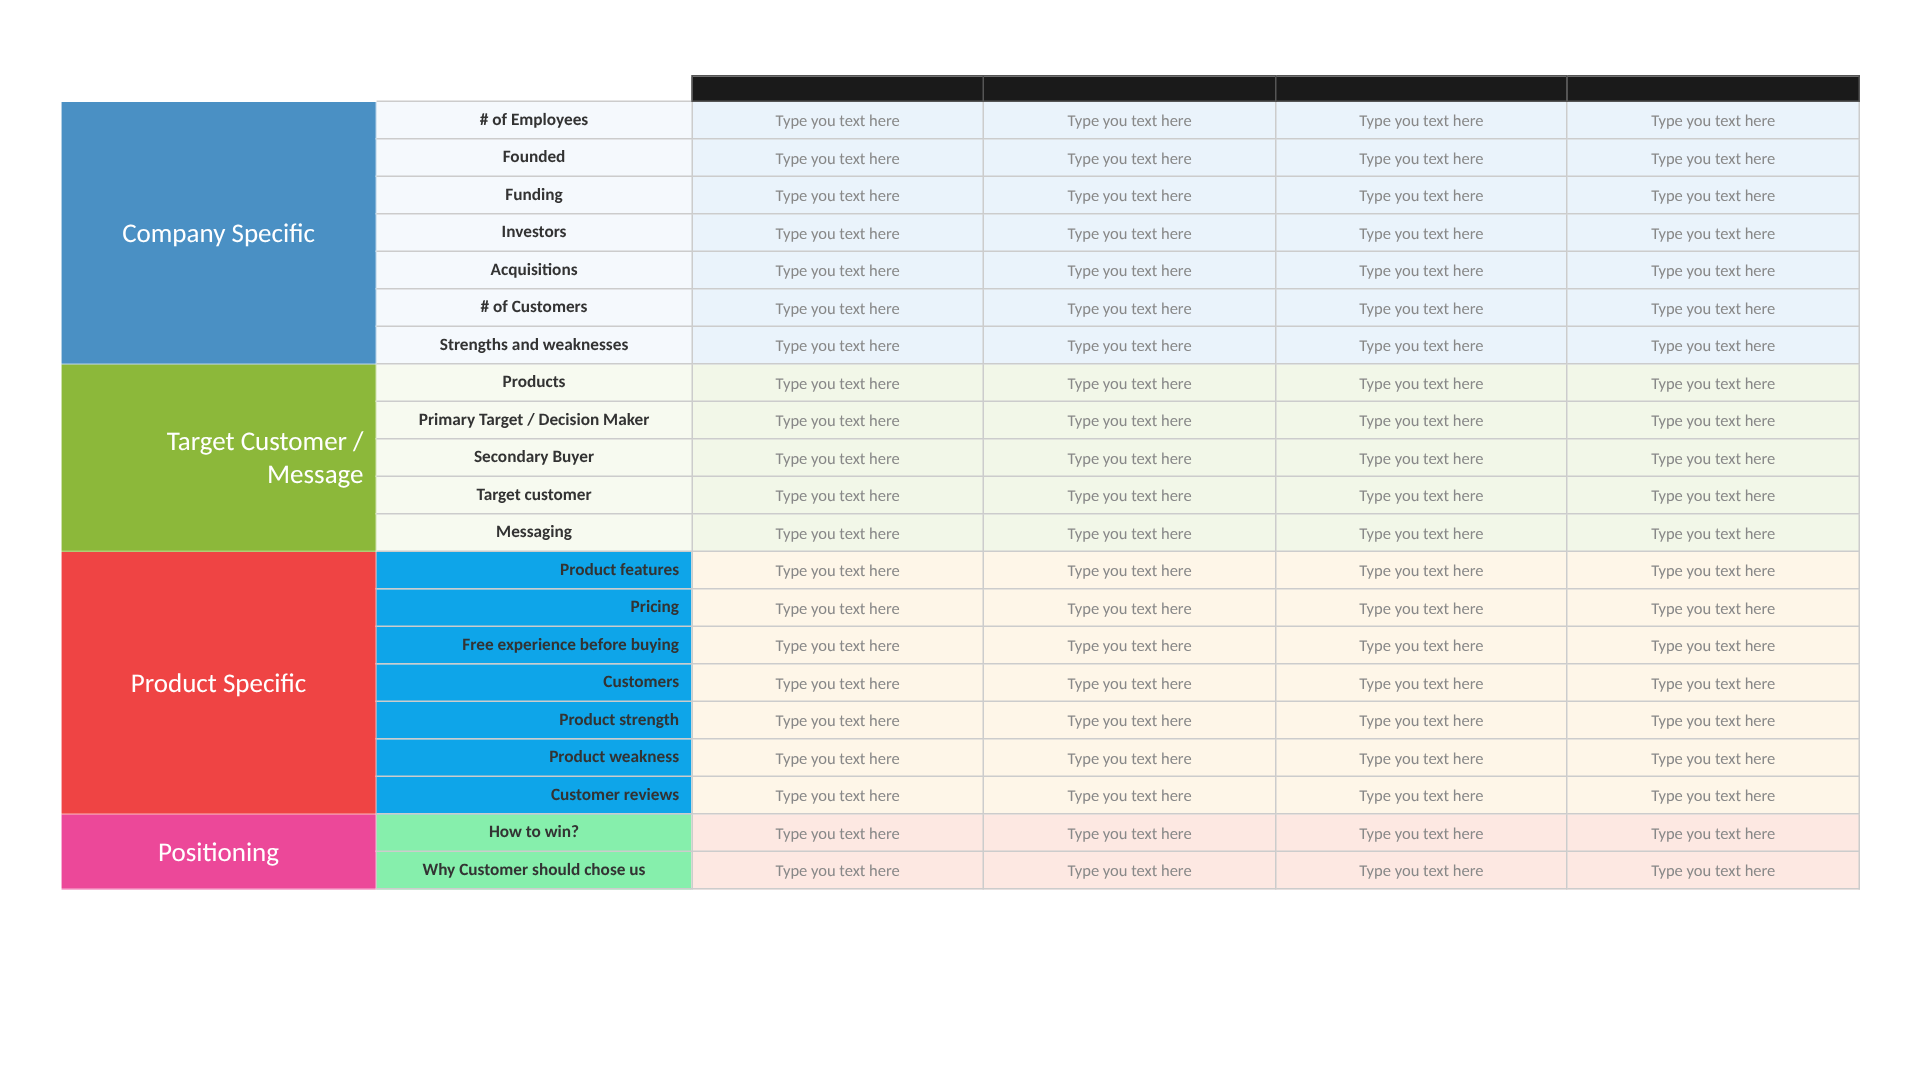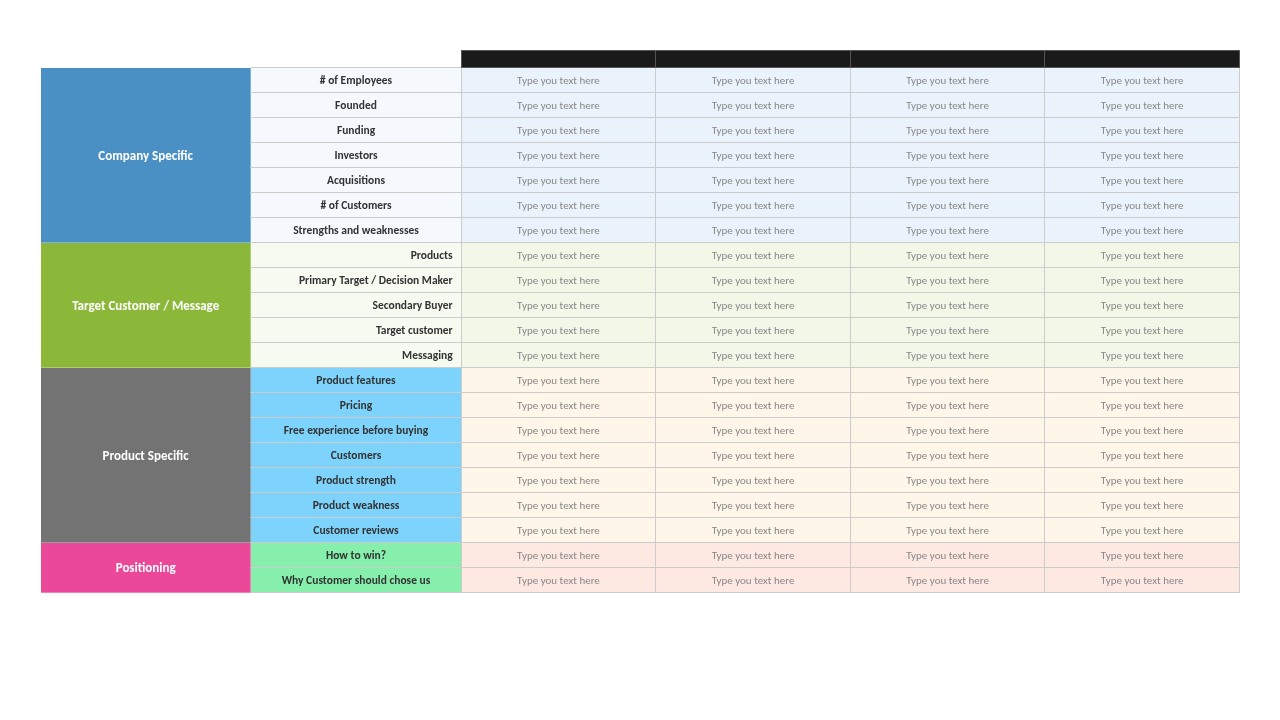--- a/index.html
+++ b/index.html
@@ -64,55 +64,55 @@
 
     
     td {
       font-size: 11.5px;
       padding: 5px 8px;
       border: 1px solid #cccccc;
       vertical-align: middle;
     }
     .category-cell {
       text-align: center;
-      font-weight: 700;
-      font-size: 13px;
+      font-weight: 400;
+      font-size: 18px;
       color: #ffffff;
       border: 1px solid rgba(255,255,255,0.3);
     }
     .row-label-cell {
       text-align: center;
       font-weight: 700;
       font-size: 11.5px;
       color: #333333;
       background: #ffffff;
       border: 1px solid #cccccc;
     }
     .data-cell {
       text-align: center;
       font-size: 11px;
       color: #888888;
       border: 1px solid #cccccc;
     }
 
     
     .cat-company { background: #4A90C4; }
-    .cat-target { background: #8CB83A; }
-    .cat-product { background: #737373; }
+    .cat-target { background: #8CB83A; text-align: right; }
+    .cat-product { background: #ef4444; }
     .cat-positioning { background: #ec4899; }
 
     
     .row-company td.data-cell { background: #EAF3FB; }
     .row-target td.data-cell { background: #F2F7E8; }
     .row-product td.data-cell { background: #FEF6E8; }
     .row-positioning td.data-cell { background: #FDE8E2; }
 
     .row-company td.row-label-cell { background: #F5F9FD; }
-    .row-target td.row-label-cell { background: #F7FAF0; text-align: right; }
-    .row-product td.row-label-cell { background: #7dd3fc; }
+    .row-target td.row-label-cell { background: #F7FAF0; }
+    .row-product td.row-label-cell { background: #0ea5e9; text-align: right; }
     .row-positioning td.row-label-cell { background: #86efac; }
   </style>
 </head>
 <body>
 
 <div class="slide">
   <div class="diagram-label"></div>
   <div class="main-title"></div>
 
   <div class="table-container">

